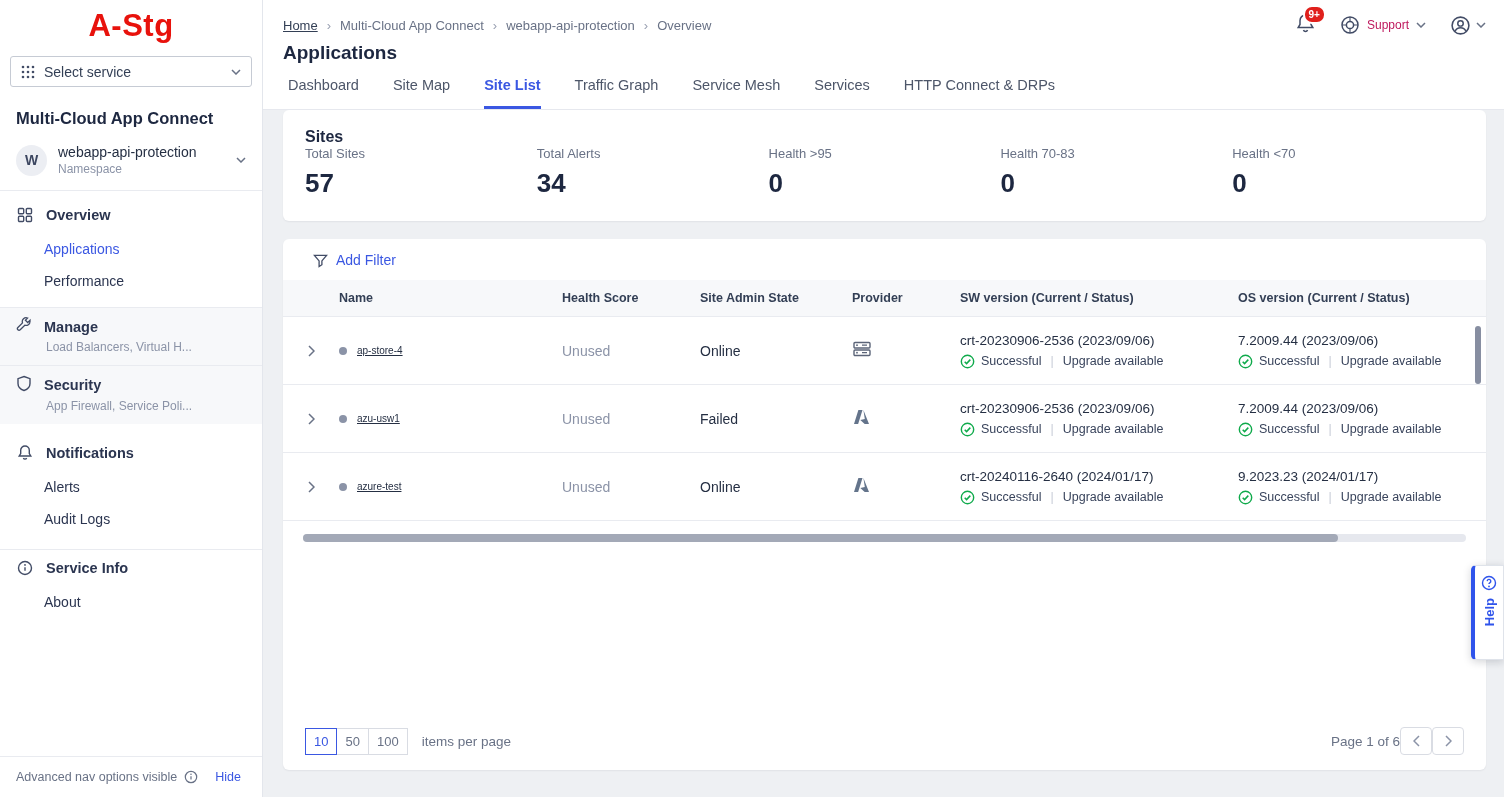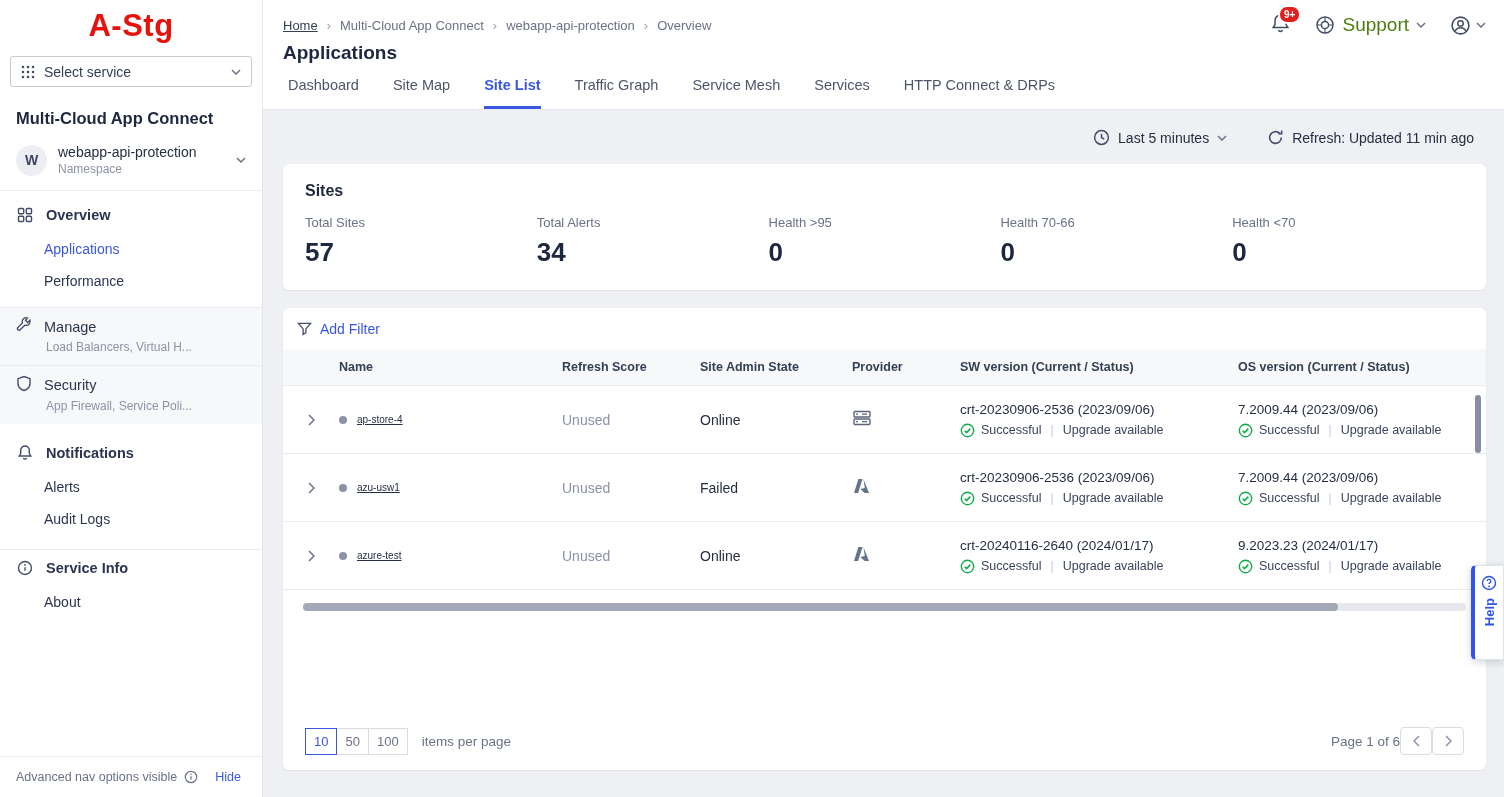--- a/index.html
+++ b/index.html
@@ -19,69 +19,69 @@
   .ns-name{font-size:14px;color:#252f43}
   .ns-label{font-size:12px;color:#8b93a7;margin-top:2px}
   .divider{height:1px;background:#e9ebf0;margin:14px 0 0}
   .nav{margin-top:6px}
   .nav-item{display:flex;align-items:center;gap:12px;padding:10px 16px;font-size:14.5px;font-weight:bold;color:#2b3550;cursor:pointer}
   .nav-item .ico{width:18px;display:flex;justify-content:center;flex-shrink:0}
   .nav-sub{padding:8px 16px 8px 44px;font-size:14px;color:#2b3550;cursor:pointer}
   .nav-sub.active{color:#3a57e2}
   .nav-group{padding:9px 16px 11px;background:#f7f8fa;border-top:1px solid #e9ebf0;cursor:pointer}
   .nav-group:last-of-type{border-bottom:1px solid #e9ebf0}
-  .nav-group .row{display:flex;align-items:center;gap:12px;font-size:14.5px;font-weight:normal;color:#2b3550}
+  .nav-group .row{display:flex;align-items:center;gap:12px;font-size:14.5px;font-weight:bold;color:#2b3550}
   .nav-group .sub{margin:4px 0 0 30px;font-size:12px;color:#8b93a7}
   .gap{height:10px}
   .side-footer{position:absolute;bottom:0;left:0;right:0;border-top:1px solid #e9ebf0;padding:13px 16px;display:flex;align-items:center;gap:7px;font-size:12.5px;color:#697286;background:#fff}
   .side-footer a{color:#3a57e2;text-decoration:none;margin-left:10px;cursor:pointer}
 
   
   .main{flex:1;display:flex;flex-direction:column;overflow:hidden}
   .topbar{background:#fff;padding:12px 18px 0 20px;border-bottom:1px solid #e6e8ee}
   .tb-row1{display:flex;align-items:center;justify-content:space-between}
   .breadcrumb{display:flex;align-items:center;font-size:13px;color:#697286}
   .breadcrumb .crumb{white-space:nowrap}
   .breadcrumb .crumb.home{color:#333f55;text-decoration:underline;cursor:pointer}
   .breadcrumb .crumb + .crumb::before{content:"\203A";margin:0 9px;color:#9aa1b2;text-decoration:none;display:inline-block}
   .tb-actions{display:flex;align-items:center;gap:24px}
   .bell-wrap{position:relative;cursor:pointer}
   .badge{position:absolute;top:-7px;right:-10px;background:#e0201c;color:#fff;font-size:10px;font-weight:bold;padding:2px 4px;border-radius:9px;border:2px solid #fff}
   .support{display:flex;align-items:center;gap:7px;cursor:pointer}
-  .support span{font-size:19px;color:#4d7c0f}
+  .support span{font-size:12px;color:#be185d}
   .account{display:flex;align-items:center;gap:5px;cursor:pointer}
   .page-title{margin-top:4px;font-size:19px;font-weight:bold;color:#1d2740}
   .tabs{margin-top:13px;display:flex;gap:34px;padding-left:5px}
   .tab{font-size:14.5px;color:#4d5669;padding-bottom:13px;border-bottom:3px solid transparent;cursor:pointer;white-space:nowrap}
   .tab.active{color:#3a57e2;font-weight:bold;border-bottom-color:#3a57e2}
 
   .content{flex:1;display:flex;flex-direction:column;padding:0 18px 0 20px}
   .toolbar-row{display:flex;justify-content:flex-end;align-items:center;gap:40px;padding:19px 12px 18px 0}
   .time-range{display:flex;align-items:center;gap:8px;cursor:pointer}
   .time-range span,.refresh span{font-size:14px;color:#252f43}
   .refresh{display:flex;align-items:center;gap:8px;cursor:pointer}
 
   .card{background:#fff;border-radius:6px;box-shadow:0 1px 2px rgba(16,24,40,.06)}
   .sites-card{padding:18px 22px 22px}
   .card-title{font-size:16px;font-weight:bold;color:#1d2740}
-  .stats{margin-top:15px;display:grid;grid-template-columns:repeat(5,1fr)}
+  .stats{display:grid;grid-template-columns:repeat(5,1fr)}
   .stat-label{font-size:13px;color:#697286}
   .stat-value{margin-top:7px;font-size:26px;font-weight:bold;color:#1d2740}
 
   .table-card{margin-top:18px;flex:1;margin-bottom:27px;display:flex;flex-direction:column;overflow:hidden}
   .table-top{display:flex;align-items:center;padding:17px 22px 0}
   .items-count{font-size:14px;color:#697286}
   .table-top-right{margin-left:auto;display:flex;align-items:center;gap:26px}
   .search-box{width:180px;height:31px;border:1px solid #7c8496;border-radius:4px;display:flex;align-items:center;gap:8px;padding:0 10px;background:#fff}
   .search-box input{border:none;outline:none;font-size:14px;color:#252f43;width:120px;font-family:"Liberation Sans",sans-serif}
   .search-box input::placeholder{color:#8b93a7}
   .hide-filter{display:flex;align-items:center;gap:8px;cursor:pointer}
   .hide-filter span{font-size:14px;color:#252f43}
   .gear-btn{cursor:pointer;display:flex}
-  .addfilter-row{padding:13px 14px 12px;display:flex;align-items:center;gap:8px;cursor:pointer}
+  .addfilter-row{padding:13px 30px 12px;display:flex;align-items:flex-end;gap:8px;cursor:pointer}
   .addfilter-row span{font-size:14px;color:#3a57e2}
 
   .tbl{position:relative}
   .tr{display:grid;grid-template-columns:56px 223px 138px 152px 108px 278px 1fr;align-items:center}
   .thead{background:#f7f8fa;height:37px;border-bottom:1px solid #e9ebf0}
   .th{font-size:12.5px;font-weight:bold;color:#333f55;padding-right:10px}
   .trow{height:68px;border-bottom:1px solid #e9ebf0}
   .expand{display:flex;justify-content:center;cursor:pointer}
   .name-cell{display:flex;align-items:center;gap:10px}
   .dot{width:8px;height:8px;border-radius:50%;background:#8b93a7;flex-shrink:0}
@@ -285,57 +285,38 @@
         <div class="tab active">Site List</div>
         <div class="tab">Traffic Graph</div>
         <div class="tab">Service Mesh</div>
         <div class="tab">Services</div>
         <div class="tab">HTTP Connect &amp; DRPs</div>
       </div>
     </div>
 
     <div class="content">
 
-      <div class="toolbar-row">
-        <div class="time-range">
-          <svg width="17" height="17" viewBox="0 0 16 16">
-              <circle cx="8" cy="8" r="6.5" fill="none" stroke="#424c66" stroke-width="1.4"></circle>
-              <path d="M8 4.5V8l2.5 1.6" fill="none" stroke="#424c66" stroke-width="1.4"></path>
-            </svg>
-          <span>Last 5 minutes</span>
-          <svg width="10" height="6" viewBox="0 0 10 6">
-              <path d="M1 1l4 4 4-4" fill="none" stroke="#697286" stroke-width="1.5"></path>
-            </svg>
-        </div>
-        <div class="refresh">
-          <svg width="17" height="17" viewBox="0 0 16 16">
-              <path d="M13.5 8a5.5 5.5 0 1 1-1.6-3.9" fill="none" stroke="#424c66" stroke-width="1.5"></path>
-              <path d="M13.8 1.3v3.2h-3.2" fill="none" stroke="#424c66" stroke-width="1.5"></path>
-            </svg>
-          <span>Refresh: Updated 11 min ago</span>
-        </div>
-      </div>
 
       <div class="card sites-card">
         <div class="card-title">Sites</div>
         <div class="stats">
           <div>
             <div class="stat-label">Total Sites</div>
             <div class="stat-value">57</div>
           </div>
           <div>
             <div class="stat-label">Total Alerts</div>
             <div class="stat-value">34</div>
           </div>
           <div>
             <div class="stat-label">Health &gt;95</div>
             <div class="stat-value">0</div>
           </div>
           <div>
-            <div class="stat-label">Health 70-66</div>
+            <div class="stat-label">Health 70-83</div>
             <div class="stat-value">0</div>
           </div>
           <div>
             <div class="stat-label">Health &lt;70</div>
             <div class="stat-value">0</div>
           </div>
         </div>
       </div>
 
       <div class="card table-card">
@@ -344,21 +325,21 @@
           <svg width="15" height="14" viewBox="0 0 16 15">
               <path d="M1.5 1.5h13L9.5 7.4v4.1l-3 2V7.4z" fill="none" stroke="#424c66" stroke-width="1.4"></path>
             </svg>
           <span>Add Filter</span>
         </div>
 
         <div class="tbl">
           <div class="tr thead">
             <div class="th"></div>
             <div class="th">Name</div>
-            <div class="th">Refresh Score</div>
+            <div class="th">Health Score</div>
             <div class="th">Site Admin State</div>
             <div class="th">Provider</div>
             <div class="th">SW version (Current / Status)</div>
             <div class="th">OS version (Current / Status)</div>
           </div>
 
           <div class="tr trow">
             <div class="expand">
               <svg width="7" height="12" viewBox="0 0 7 12">
                   <path d="M1 1l5 5-5 5" fill="none" stroke="#697286" stroke-width="1.5"></path>

